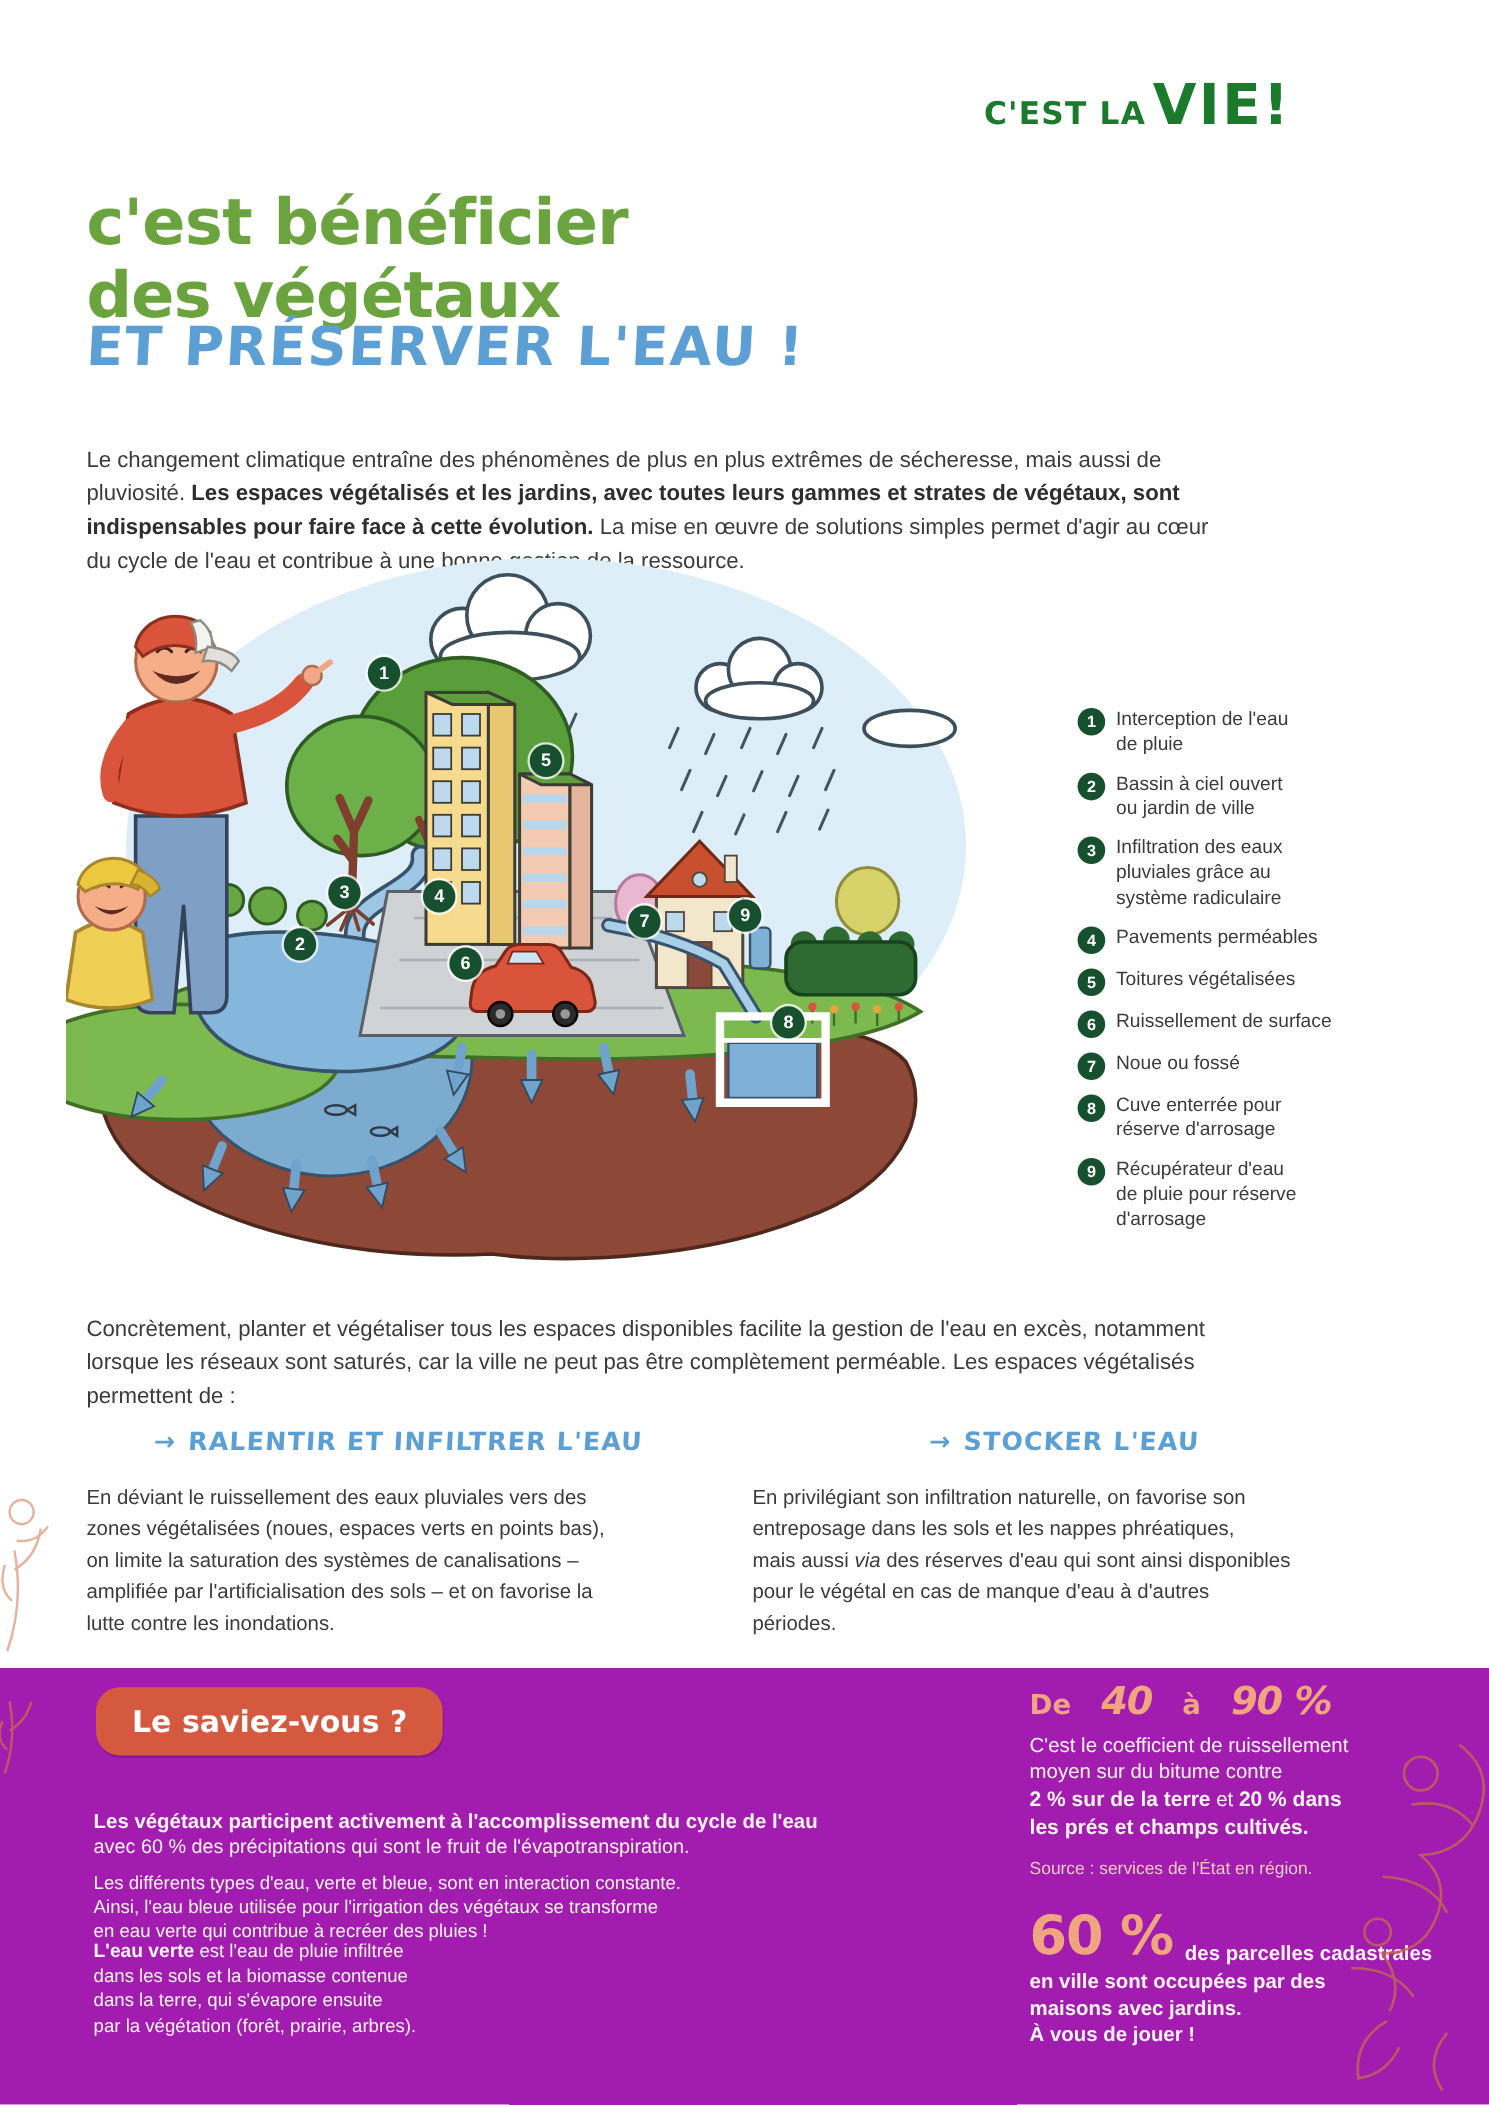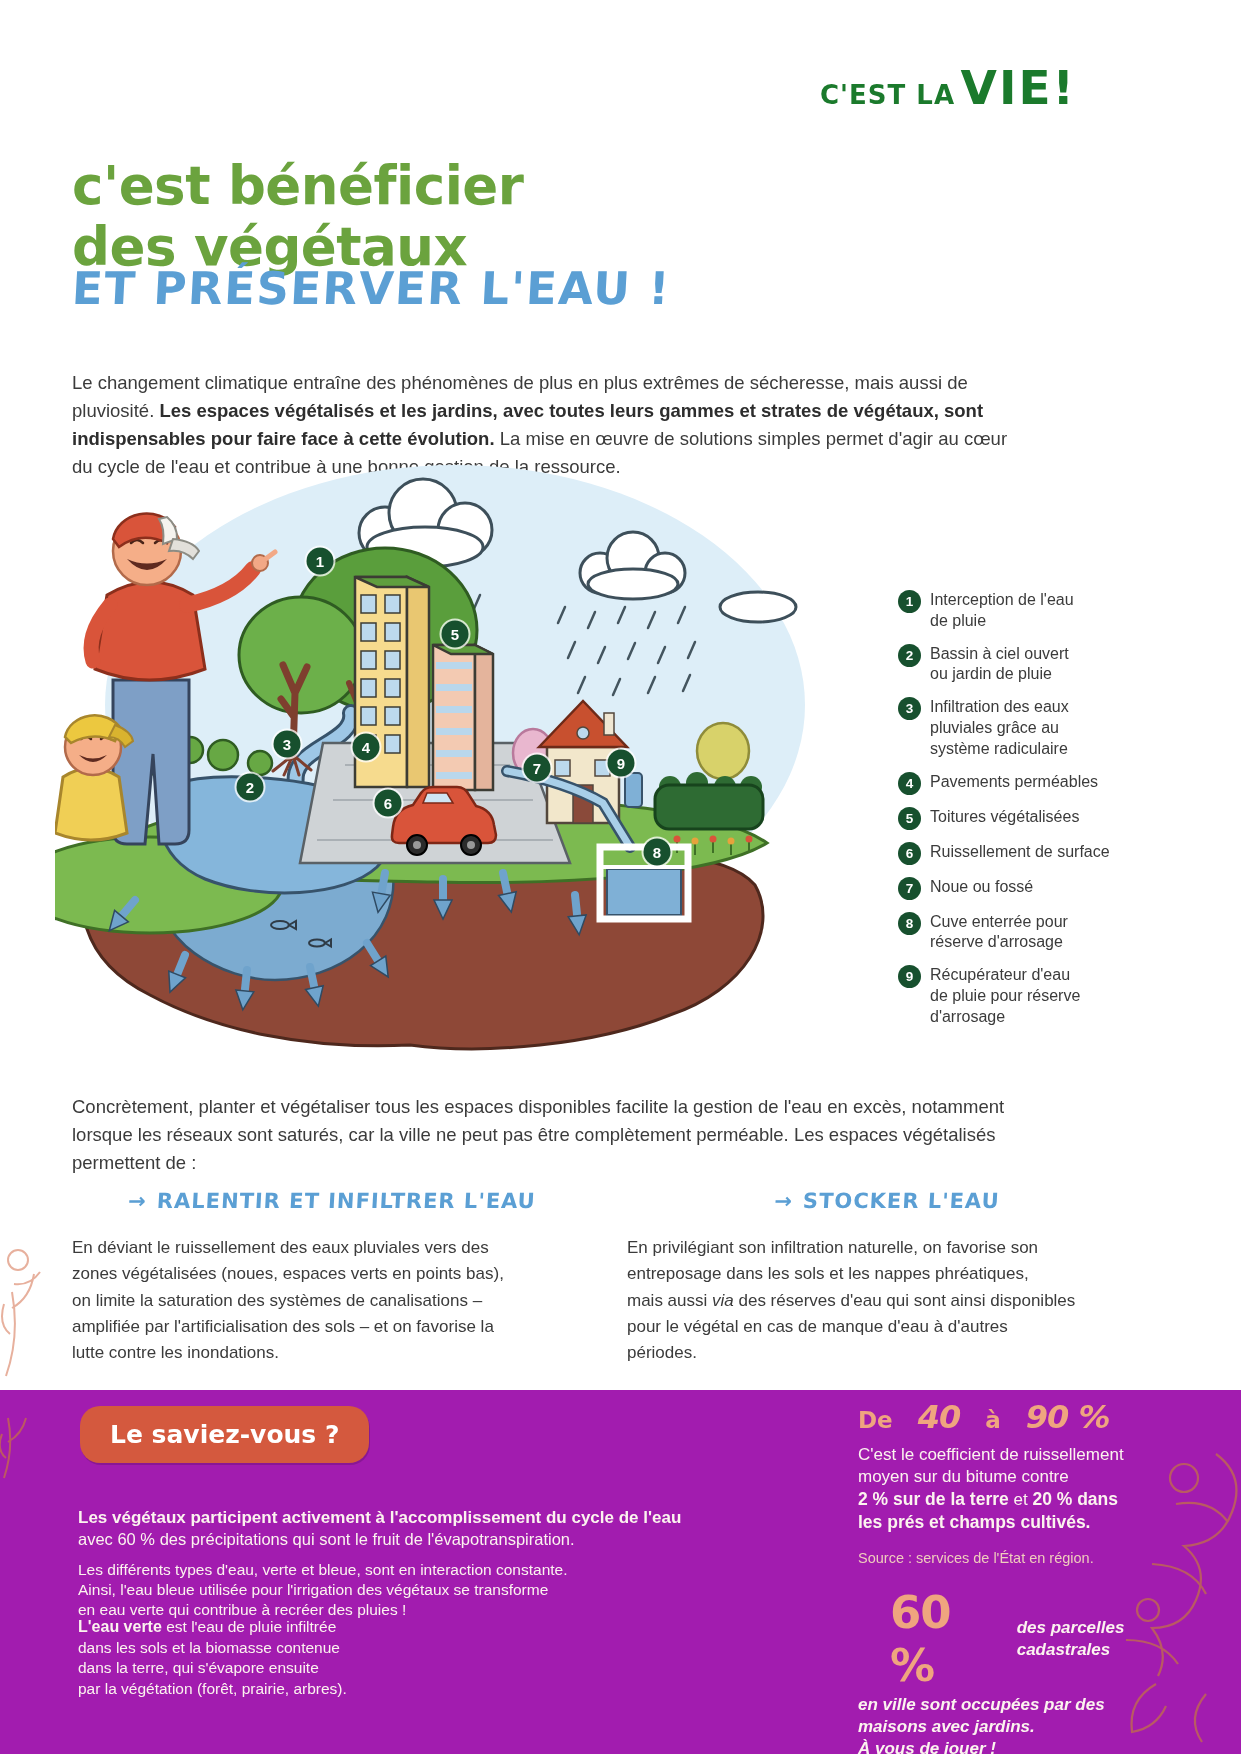--- a/index.html
+++ b/index.html
@@ -65,23 +65,23 @@
   .wblue{left:425px;width:360px;}
   .wcol b{font-weight:bold;font-size:16px;}
   .stat1{position:absolute;left:858px;top:8px;width:340px;}
   .nrow{display:flex;align-items:baseline;gap:25px;color:#efa57f;font-weight:bold;
         font-family:"DejaVu Sans",sans-serif;}
   .nrow .nsm{font-size:23px;} .nrow .nbig{font-size:32px;letter-spacing:-1px;font-style:italic;}
   .stext{margin:8px 0 0 0;font-size:17px;line-height:1.3;}
   .stext b{font-size:17.5px;}
   .source{margin:16px 0 0 0;font-size:14.5px;color:#f0cdbd;font-weight:normal;}
   .stat2{position:absolute;left:858px;top:196px;width:360px;}
-  .nrow2{display:flex;align-items:center;gap:10px;margin-left:32px;}
+  .nrow2{display:flex;align-items:flex-end;gap:10px;}
   .n60{font-size:45px;color:#efa57f;font-weight:bold;font-family:"DejaVu Sans",sans-serif;letter-spacing:-1px;}
-  .stat2 b{font-size:17px;line-height:1.3;font-style:italic;}
+  .stat2 b{font-size:17px;line-height:1.3;}
   .s2rest{display:block;margin-top:2px;}
 
   .deco{pointer-events:none;}
 </style>
 </head>
 <body>
 
 <div class="page">
 
   <h1 class="abs title"><br>
@@ -303,21 +303,21 @@
 
   <ul class="abs legend">
     <li>
         <span class="lnum">1</span>
         <span class="ltext pre">Interception de l'eau
 de pluie</span>
       </li>
     <li>
         <span class="lnum">2</span>
         <span class="ltext pre">Bassin à ciel ouvert
-ou jardin de pluie</span>
+ou jardin de ville</span>
       </li>
     <li>
         <span class="lnum">3</span>
         <span class="ltext pre">Infiltration des eaux
 pluviales grâce au
 système radiculaire</span>
       </li>
     <li>
         <span class="lnum">4</span>
         <span class="ltext pre">Pavements perméables</span>

